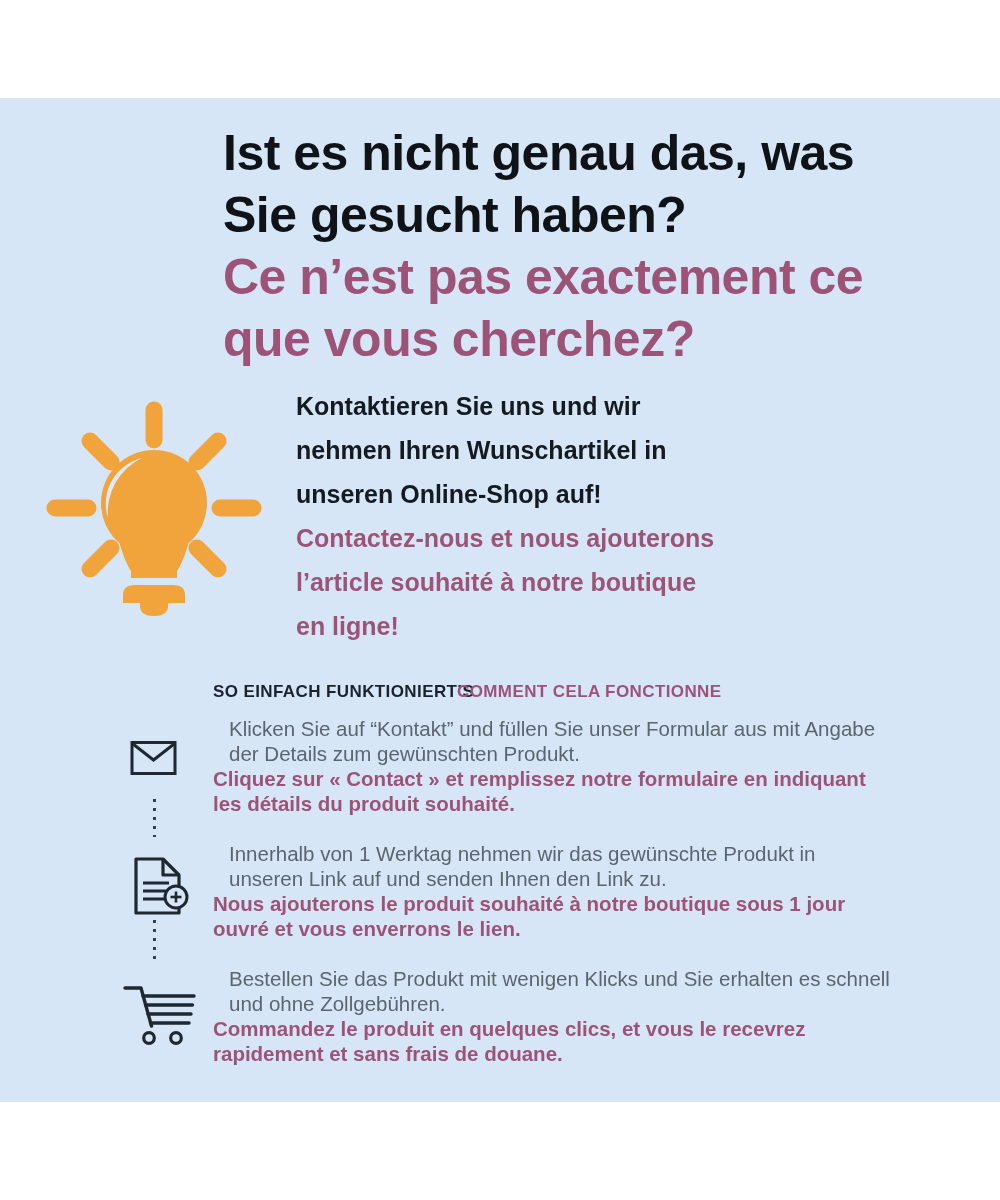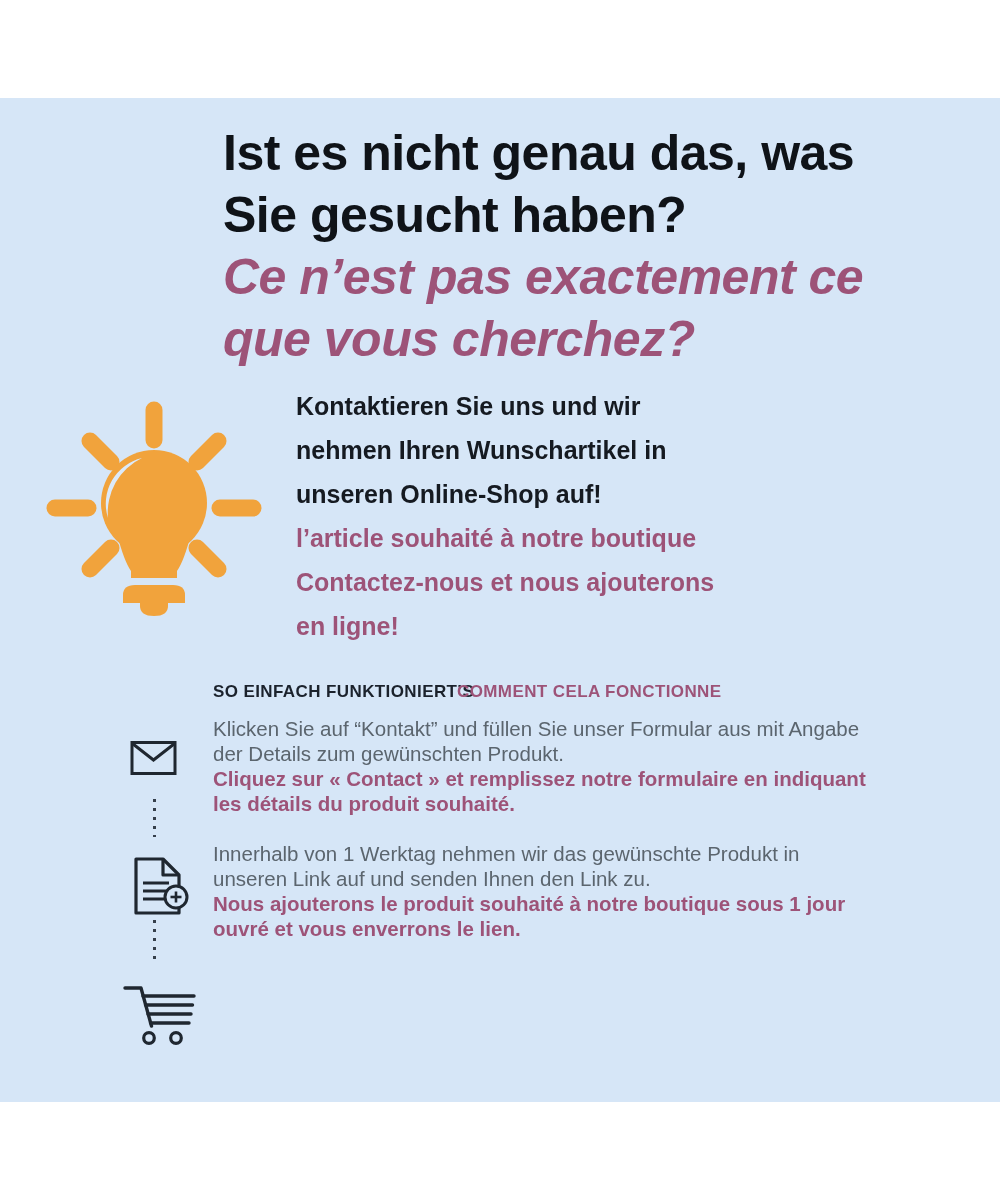--- a/index.html
+++ b/index.html
@@ -10,21 +10,21 @@
   .panel{
     position:absolute;left:0;top:98px;width:1000px;height:1004px;
     background:#D6E6F7;
   }
   
   .hero-title{
     position:absolute;left:223px;top:122px;width:720px;
     font-size:50px;line-height:62px;font-weight:700;letter-spacing:-0.5px;
     color:#0F1318;
   }
-  .hero-title .fr-line{color:#9D5378;font-style:italic;}
+  .hero-title .fr-line{color:#9D5378;}
   
   .hero-sub{
     position:absolute;left:296px;top:384px;width:600px;
     font-size:25px;line-height:44px;font-weight:700;color:#151A21;
   }
   .hero-sub .fr-line{color:#9D5378;}
   
   .sec-head-de{
     position:absolute;left:213px;top:682px;
     font-size:17px;font-weight:700;letter-spacing:0.4px;color:#1B222C;
@@ -34,21 +34,21 @@
     font-size:17px;font-weight:700;letter-spacing:0.4px;color:#9D5378;
   }
   
   .step{
     position:absolute;left:213px;width:770px;
     font-size:20.5px;line-height:25px;
   }
   .step-1{top:716px;}
   .step-2{top:841px;}
   .step-3{top:966px;}
-  .step .de-line{color:#5B656E;font-weight:400;}
+  .step .de-line{color:#5B656E;font-weight:400;margin-left:16px;}
   .step .fr-line{color:#9D5378;font-weight:700;}
   
   .icon{position:absolute;}
   .bulb-icon{left:38px;top:396px;}
   .envelope-icon{left:130px;top:740px;}
   .document-icon{left:127px;top:856px;}
   .cart-icon{left:121px;top:983px;}
   .dotline{
     position:absolute;left:153px;width:3px;
     background:repeating-linear-gradient(to bottom,#353f4b 0 3px,transparent 3px 9px);
@@ -85,22 +85,22 @@
       <path d="M 97 189 L 135 189 Q 147 189 147 199 L 147 207 L 85 207 L 85 199 Q 85 189 97 189 Z" fill="#F1A33C"></path>
       <path d="M 102 207 L 130 207 L 130 210 Q 130 220 116 220 Q 102 220 102 210 Z" fill="#F1A33C"></path>
       <path d="M 104 62 A 47 47 0 0 0 70 122 A 59 60 0 0 1 104 62 Z" fill="#DCEAF9"></path>
     </svg>
   </div>
 
   <div class="hero-sub">
     <div class="de-line">Kontaktieren Sie uns und wir</div>
     <div class="de-line">nehmen Ihren Wunschartikel in</div>
     <div class="de-line">unseren Online-Shop auf!</div>
+    <div class="fr-line">Contactez-nous et nous ajouterons</div>
     <div class="fr-line">l’article souhaité à notre boutique</div>
-    <div class="fr-line">Contactez-nous et nous ajouterons</div>
     <div class="fr-line">en ligne!</div>
   </div>
 
   <div class="sec-head-de">SO EINFACH FUNKTIONIERT’S</div>
   <div class="sec-head-fr">COMMENT CELA FONCTIONNE</div>
 
   <div class="icon envelope-icon">
     <svg width="47" height="36" viewBox="0 0 47 36" xmlns="http://www.w3.org/2000/svg" fill="none" stroke="#1F2730" stroke-width="3">
       <rect x="2" y="2.5" width="43" height="31"></rect>
       <path d="M3 4 L23.5 20 L44 4"></path>
@@ -141,13 +141,19 @@
     <div class="fr-line">les détails du produit souhaité.</div>
   </div>
 
   <div class="step step-2">
     <div class="de-line">Innerhalb von 1 Werktag nehmen wir das gewünschte Produkt in</div>
     <div class="de-line">unseren Link auf und senden Ihnen den Link zu.</div>
     <div class="fr-line">Nous ajouterons le produit souhaité à notre boutique sous 1 jour</div>
     <div class="fr-line">ouvré et vous enverrons le lien.</div>
   </div>
 
+  <div class="step step-3">
+    <div class="de-line">Bestellen Sie das Produkt mit wenigen Klicks und Sie erhalten es schnell</div>
+    <div class="de-line">und ohne Zollgebühren.</div>
+    <div class="fr-line">Commandez le produit en quelques clics, et vous le recevrez</div>
+    <div class="fr-line">rapidement et sans frais de douane.</div>
+  </div>
 </div>
 
 </body></html>

